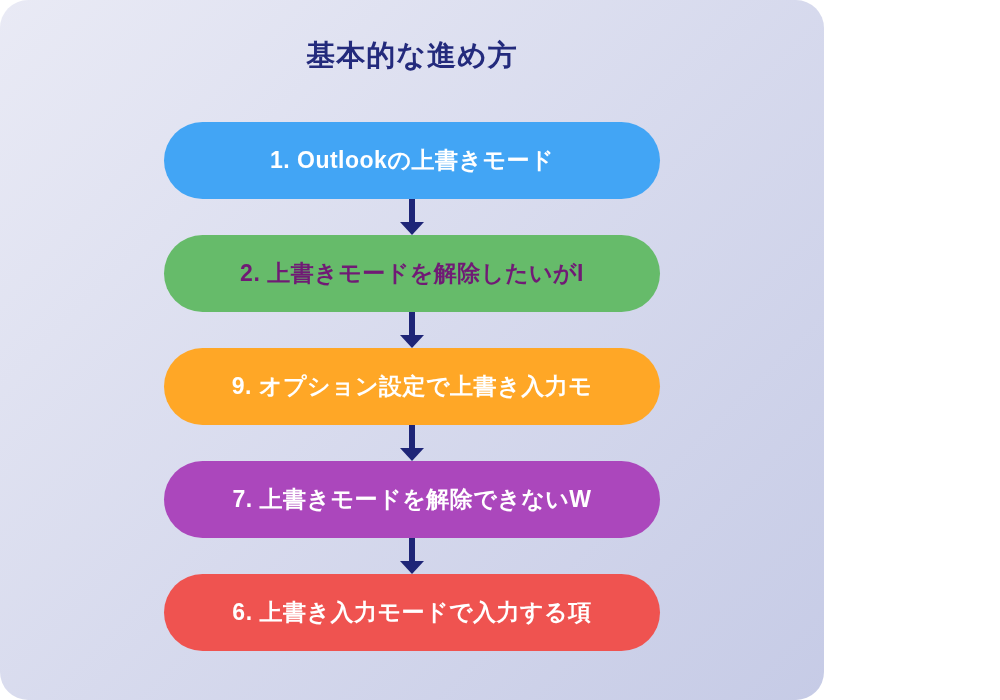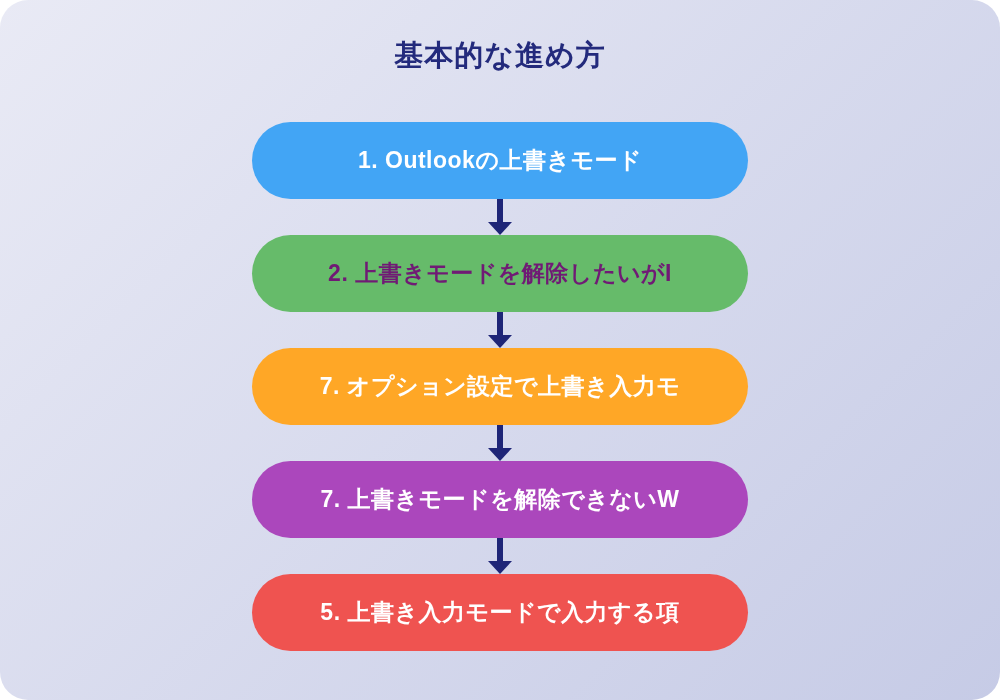--- a/index.html
+++ b/index.html
@@ -5,21 +5,21 @@
   html, body {
     margin: 0;
     padding: 0;
     width: 1000px;
     height: 700px;
     background: #ffffff;
     font-family: "Liberation Sans", "DejaVu Sans", sans-serif;
   }
   .card {
     position: relative;
-    width: 1000px;
+    width: 824px;
     height: 700px;
     border-radius: 28px;
     overflow: hidden;
     box-sizing: border-box;
   }
   .title {
     position: absolute;
     top: 36px;
     left: 0;
     width: 100%;
@@ -84,35 +84,35 @@
     <div class="step" style="background: rgb(102, 187, 106);">
       <span class="step-label" style="color: #701a75;">2. 上書きモードを解除したいがI</span>
     </div>
 
     <svg class="arrow" viewBox="0 0 26 36" xmlns="http://www.w3.org/2000/svg">
       <rect x="10" y="0" width="6" height="25" fill="#1e2577"></rect>
       <polygon points="1,23 25,23 13,36" fill="#1e2577"></polygon>
     </svg>
 
     <div class="step" style="background: rgb(255, 167, 38);">
-      <span class="step-label" style="color: rgb(255, 255, 255);">7. オプション設定で上書き入力モ</span>
+      <span class="step-label" style="color: rgb(255, 255, 255);">9. オプション設定で上書き入力モ</span>
     </div>
 
     <svg class="arrow" viewBox="0 0 26 36" xmlns="http://www.w3.org/2000/svg">
       <rect x="10" y="0" width="6" height="25" fill="#1e2577"></rect>
       <polygon points="1,23 25,23 13,36" fill="#1e2577"></polygon>
     </svg>
 
     <div class="step" style="background: rgb(171, 71, 188);">
       <span class="step-label" style="color: rgb(255, 255, 255);">7. 上書きモードを解除できないW</span>
     </div>
 
     <svg class="arrow" viewBox="0 0 26 36" xmlns="http://www.w3.org/2000/svg">
       <rect x="10" y="0" width="6" height="25" fill="#1e2577"></rect>
       <polygon points="1,23 25,23 13,36" fill="#1e2577"></polygon>
     </svg>
 
     <div class="step" style="background: rgb(239, 83, 80);">
-      <span class="step-label" style="color: rgb(255, 255, 255);">5. 上書き入力モードで入力する項</span>
+      <span class="step-label" style="color: rgb(255, 255, 255);">6. 上書き入力モードで入力する項</span>
     </div>
 
   </div>
 </div>
 
 </body></html>

